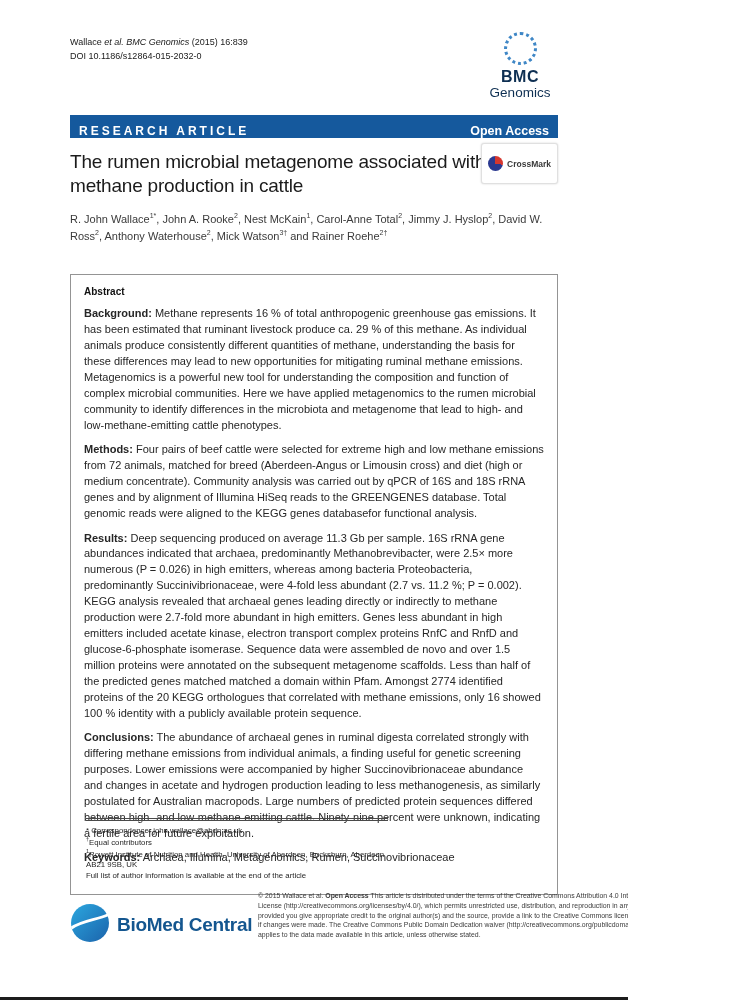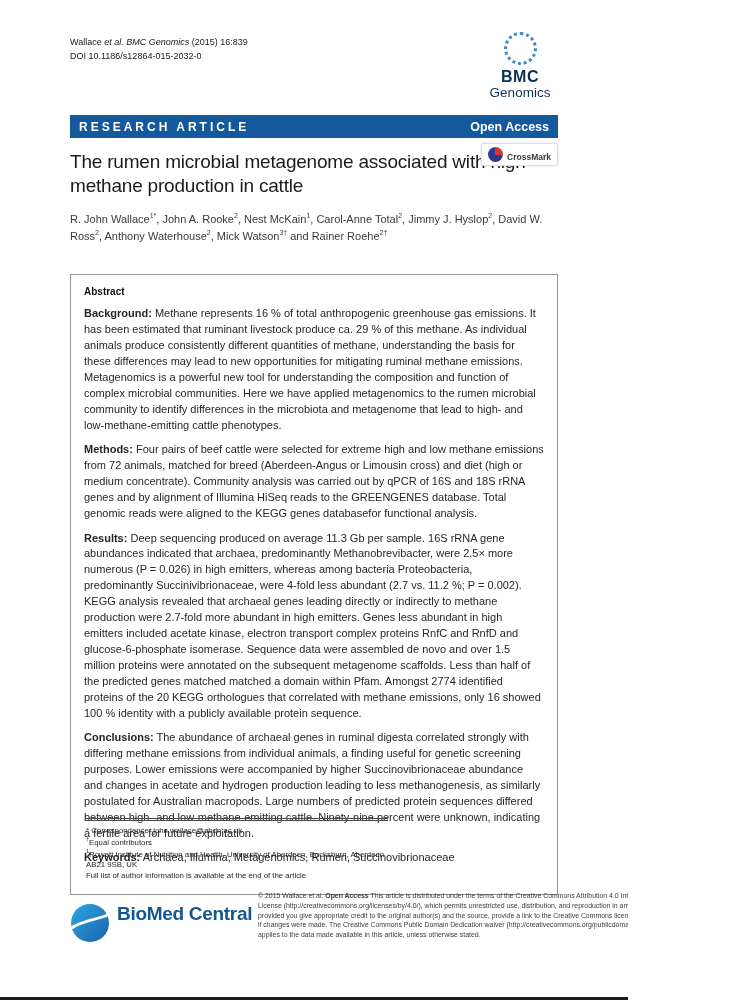--- a/index.html
+++ b/index.html
@@ -14,28 +14,28 @@
   
   .top { display:flex; justify-content:space-between; align-items:flex-start; height:72px; }
   .citation { font-size:9px; line-height:1.5; color:#1a1a1a; }
   .it { font-style:italic; }
   .bmc-logo { display:flex; flex-direction:column; align-items:center; margin-top:-4px; width:76px; }
   .dot-sphere { width:33px; height:33px; border-radius:50%; border:3.4px dotted var(--brand-blue,#3f87c6); margin-bottom:4px; }
   .bmc-name1 { font-weight:bold; font-size:16px; color:#0e2f52; letter-spacing:.5px; line-height:1.05; }
   .bmc-name2 { font-size:13.5px; color:#0e2f52; line-height:1.1; }
 
   
-  .banner { margin-top:7px; height:23px; background:var(--banner-bg,#15599d); display:flex; align-items:center; justify-content:space-between; padding:0 9px; }
+  .banner { margin-top:7px; height:23px; background:var(--banner-bg,#15599d); display:flex; align-items:flex-end; justify-content:space-between; padding:0 9px; }
   .banner-left { color:#fff; font-size:12px; font-weight:bold; letter-spacing:3px; }
   .banner-right { color:#fff; font-size:12.5px; font-weight:bold; }
 
   
   .title-row { position:relative; margin-top:12px; }
   .title { font-size:19px; font-weight:normal; line-height:1.27; color:#1b1b1b; max-width:555px; letter-spacing:-.2px; }
-  .crossmark { position:absolute; top:-7px; right:0; display:flex; align-items:flex-end; gap:4px; background:#fff; border:1px solid #e0e0e0; border-radius:3px; padding:3px 6px; box-shadow:0 0 2px rgba(0,0,0,.18); cursor:pointer; }
+  .crossmark { position:absolute; top:-7px; right:0; display:flex; align-items:center; gap:4px; background:#fff; border:1px solid #e0e0e0; border-radius:3px; padding:12px 6px; box-shadow:0 0 2px rgba(0,0,0,.18); cursor:pointer; }
   .cm-icon { width:15px; height:15px; border-radius:50%; background:conic-gradient(#d6372f 0deg 100deg, #2b3990 100deg 360deg); display:inline-block; }
   .cm-text { font-size:8.5px; font-weight:bold; color:#3a3a3a; }
 
   
   .authors { margin-top:13px; font-size:11px; color:#3a3a3a; line-height:1.55; max-width:620px; }
   .authors sup { font-size:7px; }
 
   
   .abstract { margin-top:29px; border:1px solid #949494; padding:11px 13px 12px 13px; }
   .abstract h2 { font-size:10px; font-weight:bold; color:#111; margin-bottom:9px; }
@@ -43,21 +43,21 @@
   .abstract p:last-child { margin-bottom:16px; }
 
   
   .footnotes { position:absolute; left:86px; top:818px; width:302px; font-size:7.8px; line-height:1.42; color:#1f1f1f; }
   .fn-rule { border-top:1px solid #4a4a4a; border-bottom:1px solid #4a4a4a; height:3px; margin-bottom:4px; }
   .footnotes p { margin:0; }
   .footnotes sup { font-size:5.5px; }
 
   
   .footer { position:absolute; left:70px; top:891px; width:610px; display:flex; align-items:flex-start; }
-  .bm-logo { display:flex; align-items:flex-start; gap:7px; width:188px; flex-shrink:0; margin-top:12px; }
+  .bm-logo { display:flex; align-items:center; gap:7px; width:188px; flex-shrink:0; margin-top:12px; }
   .bm-logo-text { font-size:19px; font-weight:bold; color:var(--publisher-blue,#14568f); letter-spacing:-.3px; white-space:nowrap; }
   .copyright { flex:1; font-size:6.9px; line-height:1.42; color:#3a3a3a; text-align:left; }
 
   .bottom-edge { position:absolute; left:0; bottom:0; width:750px; height:3px; background:#1c1c1c; }
 </style>
 </head>
 <body>
 
 <div class="page">
 

